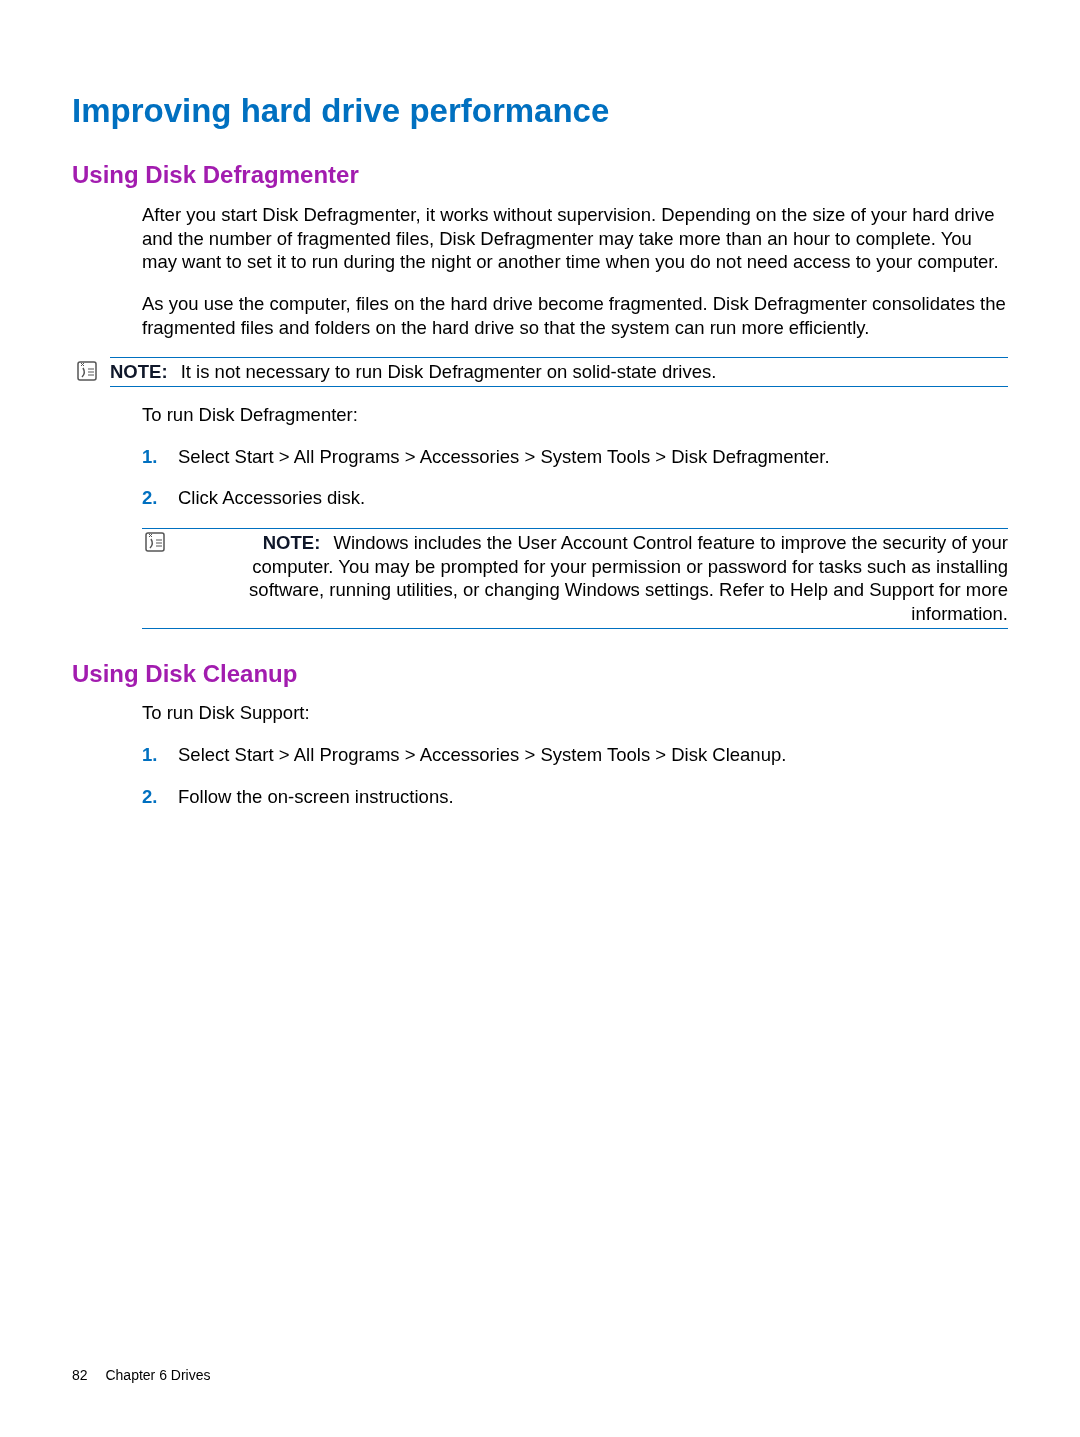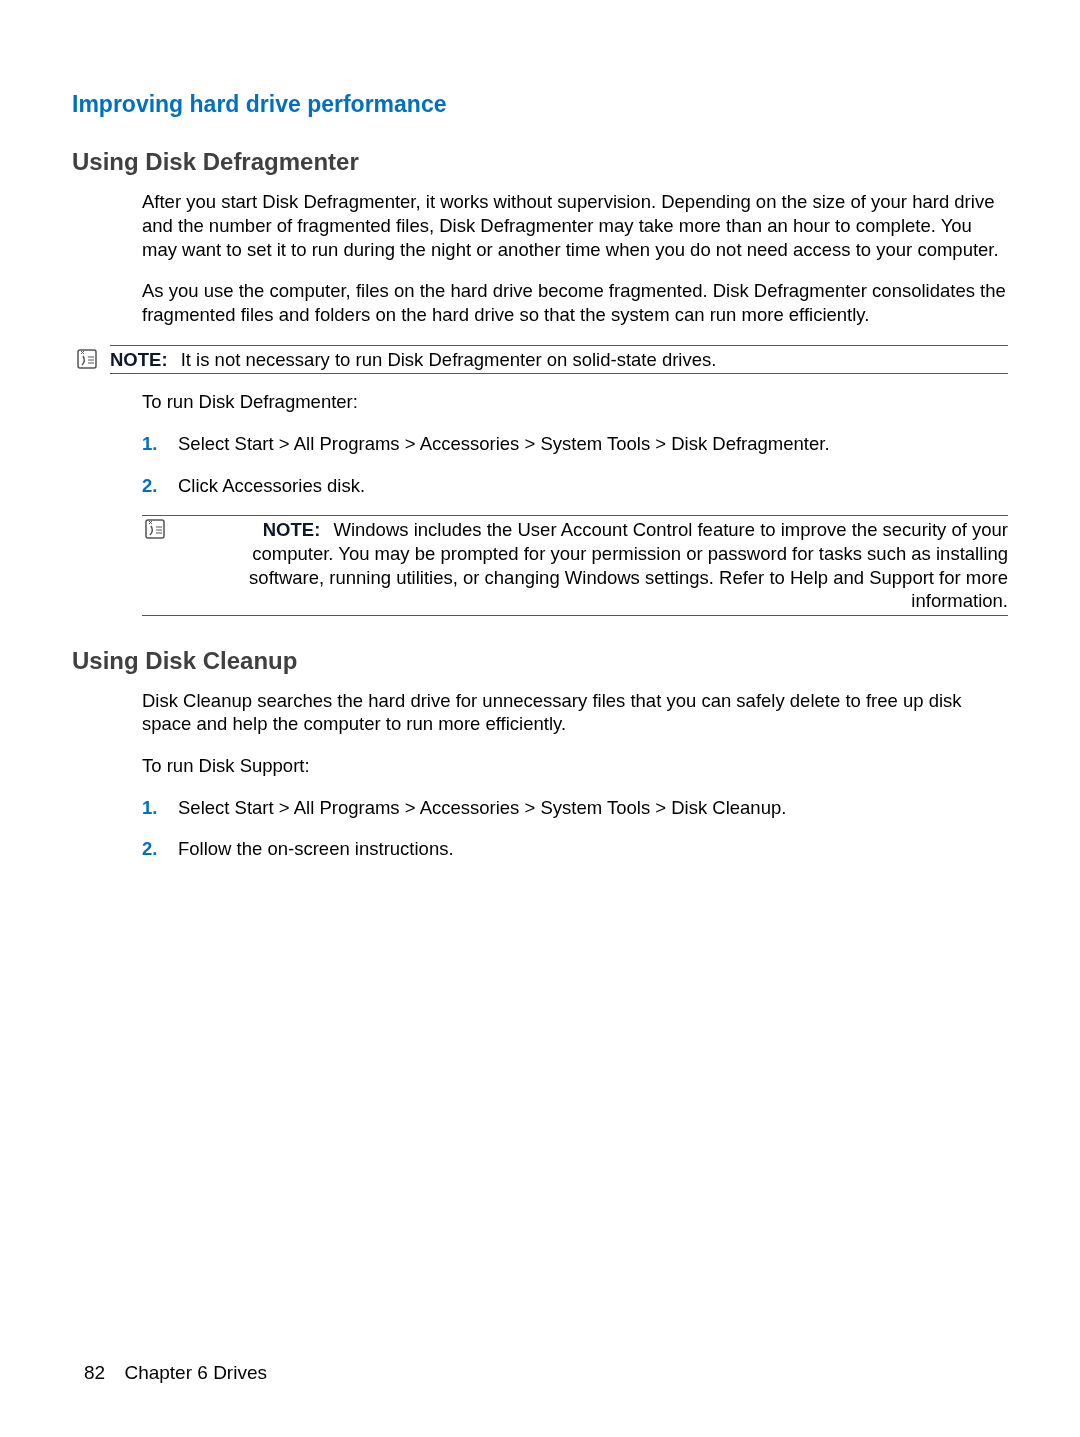--- a/index.html
+++ b/index.html
@@ -14,26 +14,26 @@
     height: 1437px;
     box-sizing: border-box;
     padding: 90px 72px 60px 72px;
     position: relative;
     font-size: 18.5px;
     line-height: 1.28;
     color: #000;
   }
   h1.main-title {
     color: #0070c0;
-    font-size: 23px;
+    font-size: 33px;
     font-weight: bold;
     margin: 0 0 28px 0;
   }
   h2.sub-title {
-    color: #404040;
+    color: #a21caf;
     font-size: 24px;
     font-weight: bold;
     margin: 0 0 12px 0;
   }
   .section { margin-bottom: 30px; }
   .body-block{
     margin-left: 70px;
   }
   p { margin: 0 0 18px 0; }
   .note-block {
@@ -71,23 +71,23 @@
   ol.steps > li .num {
     position: absolute;
     left: 0;
     top: 0;
     color: #0070c0;
     font-weight: bold;
   }
   .bold-inline { font-weight: normal; }
   .footer {
     position: absolute;
-    left: 84px;
+    left: 72px;
     bottom: 52px;
-    font-size: 19px;
+    font-size: 14px;
     margin-top: 44px;
   }
   .footer .page-num { margin-right: 14px; }
   .step-inner-note {
     margin-top: 18px;
   }
 </style>
 </head>
 <body>
 
@@ -145,21 +145,20 @@
         </li>
       </ol>
 
     </div>
   </div>
 
   <div class="section">
     <h2 class="sub-title">Using Disk Cleanup</h2>
 
     <div class="body-block">
-      <p>Disk Cleanup searches the hard drive for unnecessary files that you can safely delete to free up disk space and help the computer to run more efficiently.</p>
       <p>To run Disk Support:</p>
 
       <ol class="steps">
         <li>
           <span class="num">1.</span>
           <span>Select </span><span class="bold-inline">Start &gt; All Programs &gt; Accessories &gt; System Tools &gt; Disk Cleanup</span><span>.</span>
         </li>
         <li>
           <span class="num">2.</span>
           <span>Follow the on-screen instructions.</span>

